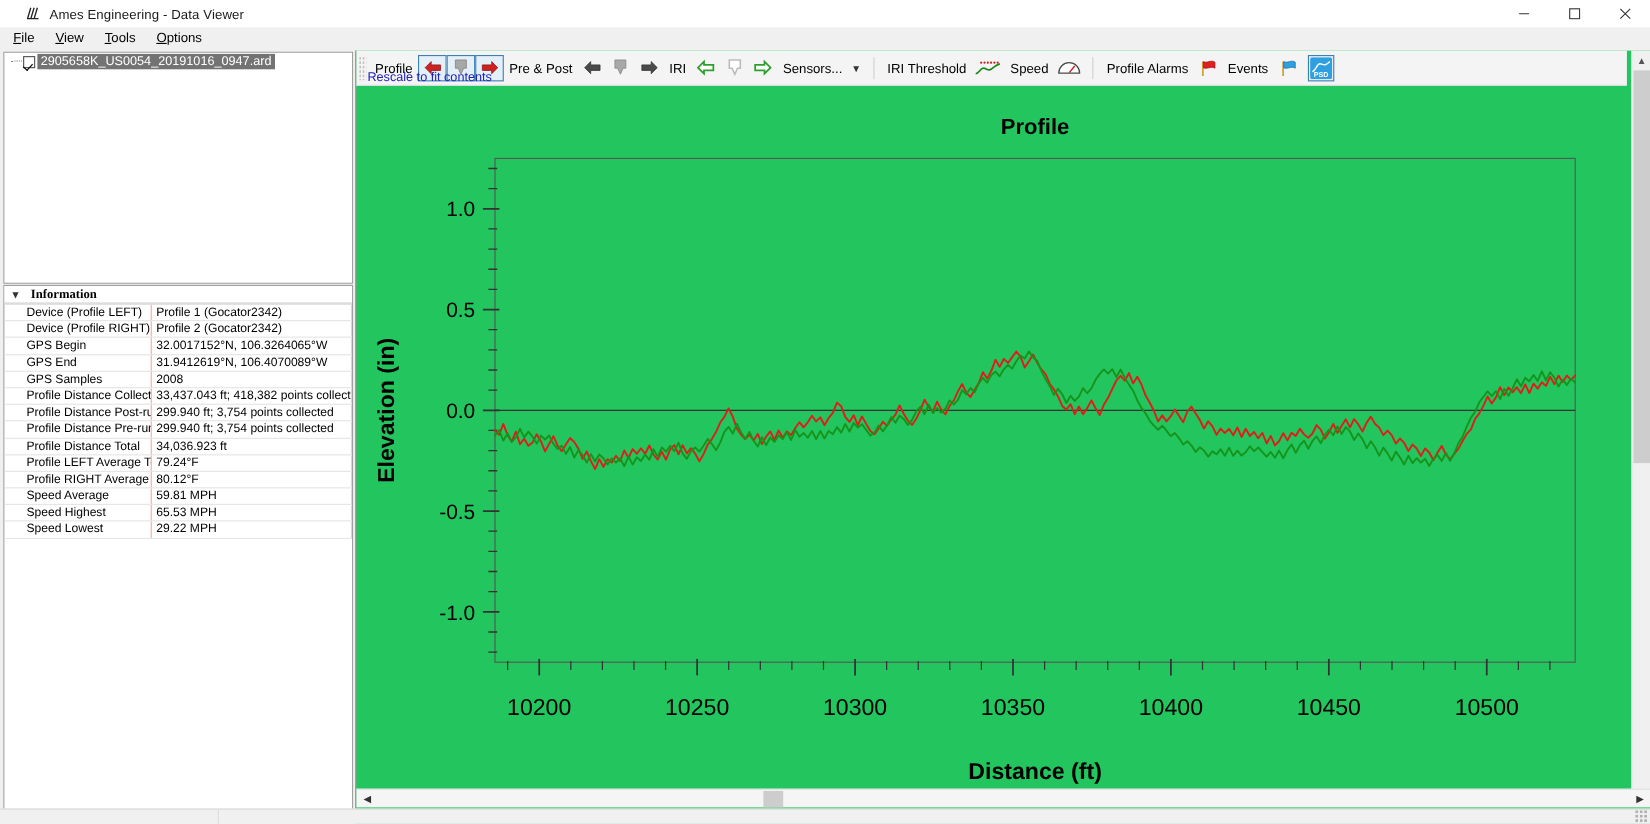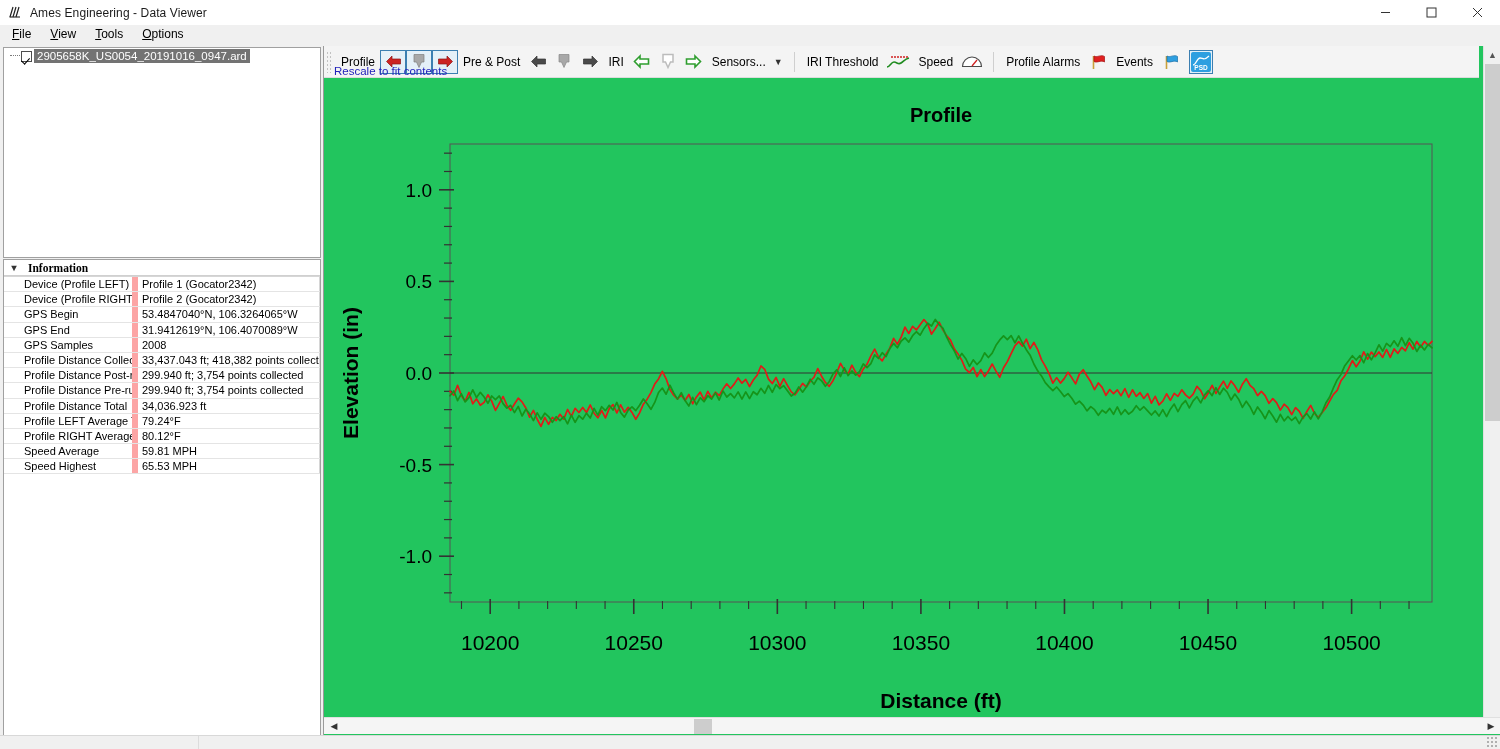--- a/index.html
+++ b/index.html
@@ -7,21 +7,21 @@
     width:1500px;height:749px;overflow:hidden;
     background:#ffffff;
     font-family:"Liberation Sans", sans-serif;
     font-size:12px;color:#000;
     -webkit-font-smoothing:antialiased;
   }
   .app{position:relative;width:1500px;height:749px;background:#f0f0f0;}
 
   
   .titlebar{position:absolute;left:0;top:0;width:1500px;height:25px;background:#ffffff;}
-  .title-left{position:absolute;left:8px;top:0;height:25px;display:flex;align-items:center;gap:7px;}
+  .title-left{position:absolute;left:23px;top:0;height:25px;display:flex;align-items:center;gap:7px;}
   .title-icon{width:15px;height:15px;position:relative;}
   .title-icon svg{display:block;}
   .title-text{font-size:12px;color:#1a1a1a;letter-spacing:0.1px;}
   .wincontrols{position:absolute;right:0;top:0;height:25px;display:flex;}
   .wc{width:46px;height:25px;display:flex;align-items:center;justify-content:center;color:#333;}
   .wc svg{display:block;}
 
   
   .menubar{position:absolute;left:0;top:25px;width:1500px;height:21px;background:#f0f0f0;
            display:flex;align-items:flex-start;padding-left:9px;box-sizing:border-box;}
@@ -45,21 +45,21 @@
   
   .info-box{position:absolute;left:3px;top:213px;width:318px;height:480px;background:#ffffff;
             border:1px solid #a0a0a0;box-sizing:border-box;overflow:hidden;}
   .info-header{height:15px;display:flex;align-items:center;font-size:11.5px;font-weight:bold;
                background:#ffffff;padding-left:4px;}
   .chev{display:inline-block;width:12px;text-align:center;font-size:10px;color:#333;}
   .info-header span.ttl{margin-left:8px;font-family:Liberation Serif, serif;}
   .grid{border-top:1px solid #d0d0d0;}
   .grow{display:flex;height:14.2px;border-bottom:1px solid #e4e4e4;font-size:11px;align-items:center;}
   .gk{width:134px;padding-left:20px;box-sizing:border-box;white-space:nowrap;overflow:hidden;
-      border-right:6px solid #fca5a5;height:14.2px;line-height:14.2px;}
+      border-right:1px solid #fca5a5;height:14.2px;line-height:14.2px;}
   .gv{flex:1;padding-left:4px;box-sizing:border-box;white-space:nowrap;overflow:hidden;
       height:14.2px;line-height:14.2px;border-right:1px solid #d6d6d6;}
   .grid .grow:first-child{border-top:1px solid #d6d6d6;}
 
   
   .right-pane{position:absolute;left:323px;top:46px;width:1177px;height:703px;background:#22c55e;
               border-left:1px solid #9a9a9a;box-sizing:border-box;}
   .toolbar{position:absolute;left:0;top:0;width:1155px;height:31px;background:#f4f4f4;
            border-bottom:1px solid #dcdcdc;display:flex;align-items:center;}
   .tb-grip{width:7px;height:22px;margin-left:2px;margin-right:3px;
@@ -160,21 +160,21 @@
           <div class="grow">
             <div class="gk">Device (Profile LEFT)</div>
             <div class="gv">Profile 1 (Gocator2342)</div>
           </div>
           <div class="grow">
             <div class="gk">Device (Profile RIGHT)</div>
             <div class="gv">Profile 2 (Gocator2342)</div>
           </div>
           <div class="grow">
             <div class="gk">GPS Begin</div>
-            <div class="gv">53.4847040°N, 106.3264065°W</div>
+            <div class="gv">32.0017152°N, 106.3264065°W</div>
           </div>
           <div class="grow">
             <div class="gk">GPS End</div>
             <div class="gv">31.9412619°N, 106.4070089°W</div>
           </div>
           <div class="grow">
             <div class="gk">GPS Samples</div>
             <div class="gv">2008</div>
           </div>
           <div class="grow">
@@ -201,20 +201,24 @@
             <div class="gk">Profile RIGHT Average Temperature</div>
             <div class="gv">80.12°F</div>
           </div>
           <div class="grow">
             <div class="gk">Speed Average</div>
             <div class="gv">59.81 MPH</div>
           </div>
           <div class="grow">
             <div class="gk">Speed Highest</div>
             <div class="gv">65.53 MPH</div>
+          </div>
+          <div class="grow">
+            <div class="gk">Speed Lowest</div>
+            <div class="gv">29.22 MPH</div>
           </div>
         </div>
     </div>
   </div>
 
   <div class="right-pane">
 
     <div class="toolbar">
       <div class="tb-grip"></div>
 

